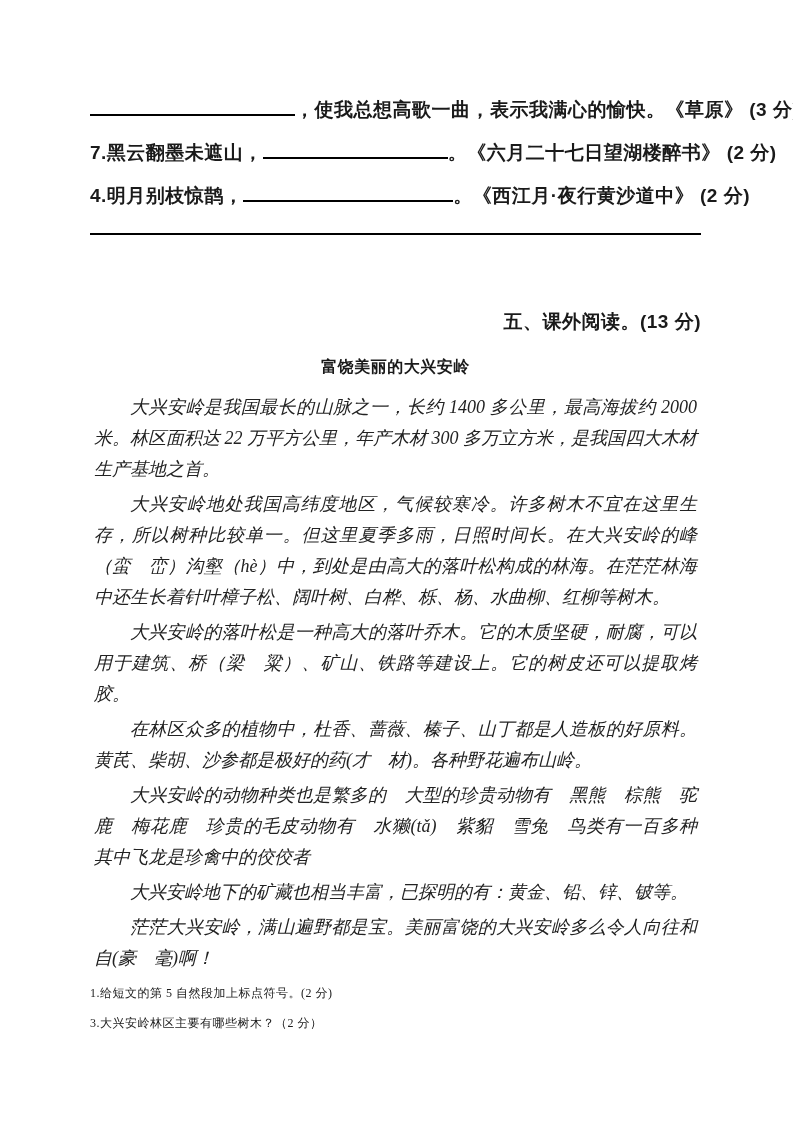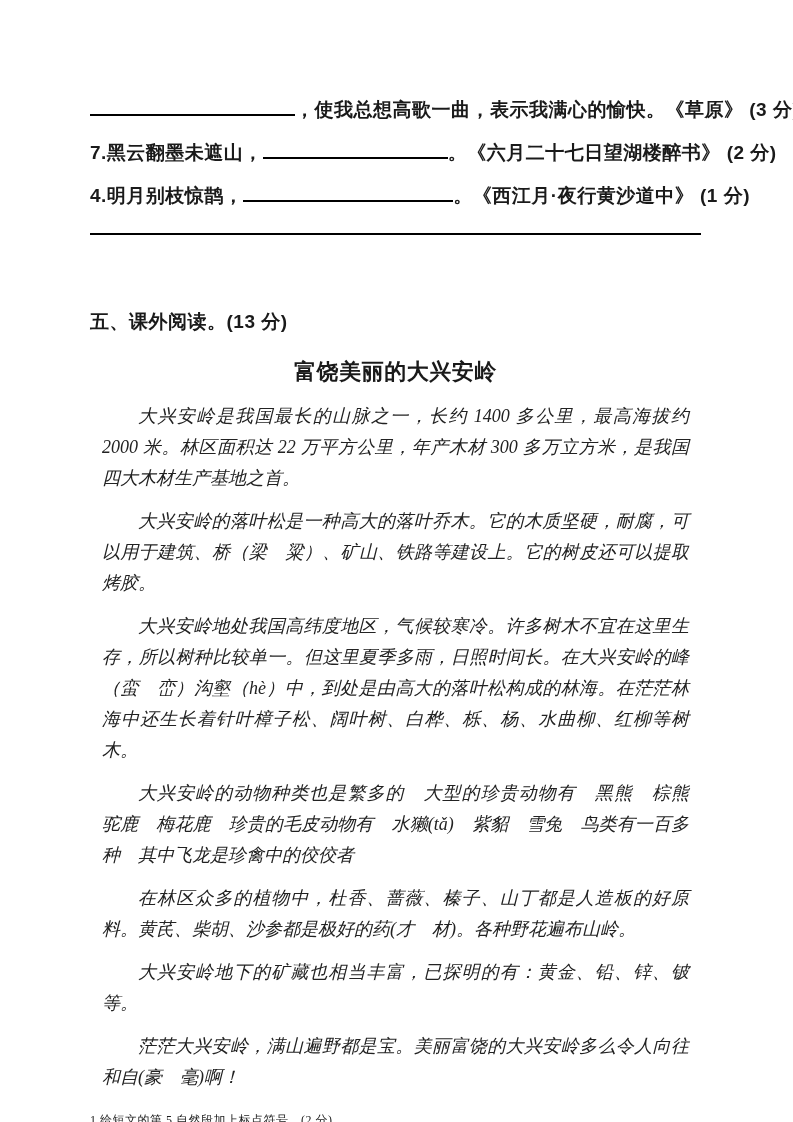--- a/index.html
+++ b/index.html
@@ -45,31 +45,32 @@
   }
   .rule-1 { margin-top: 26px; }
 
   
   .section-heading {
     margin: 74px 0 0 0;
     font-family: "Liberation Sans", "DejaVu Sans", sans-serif;
     font-weight: 700;
     font-size: 19px;
     letter-spacing: 0.5px;
+    text-align: right;
   }
   .passage-title {
     margin: 22px 0 14px 0;
     text-align: center;
     font-family: "Liberation Sans", "DejaVu Sans", sans-serif;
     font-weight: 700;
-    font-size: 22px;
+    font-size: 16px;
     letter-spacing: 0.5px;
   }
   .passage p {
-    margin: 12px;
+    margin: 4px;
     text-indent: 2em;
     font-family: "Liberation Serif", "DejaVu Serif", serif;
     font-style: italic;           
     font-size: 18px;
     line-height: 31px;
     text-align: justify;
     color: #222222;
   }
   .reading-questions p {
     margin: 0;
@@ -90,40 +91,40 @@
     <div class="qline">
       <span class="blank blank-a"></span><span>，使我总想高歌一曲，表示我满心的愉快。《草原》 (3 分)</span>
     </div>
 
 
     <div class="qline">
       <span>7.黑云翻墨未遮山，</span><span class="blank blank-c"></span><span>。《六月二十七日望湖楼醉书》 (2 分)</span>
     </div>
 
     <div class="qline">
-      <span>4.明月别枝惊鹊，</span><span class="blank blank-d"></span><span>。《西江月·夜行黄沙道中》 (1 分)</span>
+      <span>4.明月别枝惊鹊，</span><span class="blank blank-d"></span><span>。《西江月·夜行黄沙道中》 (2 分)</span>
     </div>
 
 
   </div>
 
   <hr class="rule rule-1">
 
   <div>
 
     <h2 class="section-heading">五、课外阅读。(13 分)</h2>
 
     <h3 class="passage-title">富饶美丽的大兴安岭</h3>
 
     <div class="passage">
       <p>大兴安岭是我国最长的山脉之一，长约 1400 多公里，最高海拔约 2000 米。林区面积达 22 万平方公里，年产木材 300 多万立方米，是我国四大木材生产基地之首。</p>
+      <p>大兴安岭地处我国高纬度地区，气候较寒冷。许多树木不宜在这里生存，所以树种比较单一。但这里夏季多雨，日照时间长。在大兴安岭的峰（蛮　峦）沟壑（hè）中，到处是由高大的落叶松构成的林海。在茫茫林海中还生长着针叶樟子松、阔叶树、白桦、栎、杨、水曲柳、红柳等树木。</p>
       <p>大兴安岭的落叶松是一种高大的落叶乔木。它的木质坚硬，耐腐，可以用于建筑、桥（梁　粱）、矿山、铁路等建设上。它的树皮还可以提取烤胶。</p>
-      <p>大兴安岭地处我国高纬度地区，气候较寒冷。许多树木不宜在这里生存，所以树种比较单一。但这里夏季多雨，日照时间长。在大兴安岭的峰（蛮　峦）沟壑（hè）中，到处是由高大的落叶松构成的林海。在茫茫林海中还生长着针叶樟子松、阔叶树、白桦、栎、杨、水曲柳、红柳等树木。</p>
+      <p>在林区众多的植物中，杜香、蔷薇、榛子、山丁都是人造板的好原料。黄芪、柴胡、沙参都是极好的药(才　材)。各种野花遍布山岭。</p>
       <p>大兴安岭的动物种类也是繁多的　大型的珍贵动物有　黑熊　棕熊　驼鹿　梅花鹿　珍贵的毛皮动物有　水獭(tǎ)　紫貂　雪兔　鸟类有一百多种　其中飞龙是珍禽中的佼佼者</p>
-      <p>在林区众多的植物中，杜香、蔷薇、榛子、山丁都是人造板的好原料。黄芪、柴胡、沙参都是极好的药(才　材)。各种野花遍布山岭。</p>
       <p>大兴安岭地下的矿藏也相当丰富，已探明的有：黄金、铅、锌、铍等。</p>
       <p>茫茫大兴安岭，满山遍野都是宝。美丽富饶的大兴安岭多么令人向往和自(豪　毫)啊！</p>
     </div>
 
     <div class="reading-questions">
       <p class="q1">1.给短文的第 5 自然段加上标点符号。(2 分)</p>
       <p class="q3">3.大兴安岭林区主要有哪些树木？（2 分）</p>
 
     </div>
 

